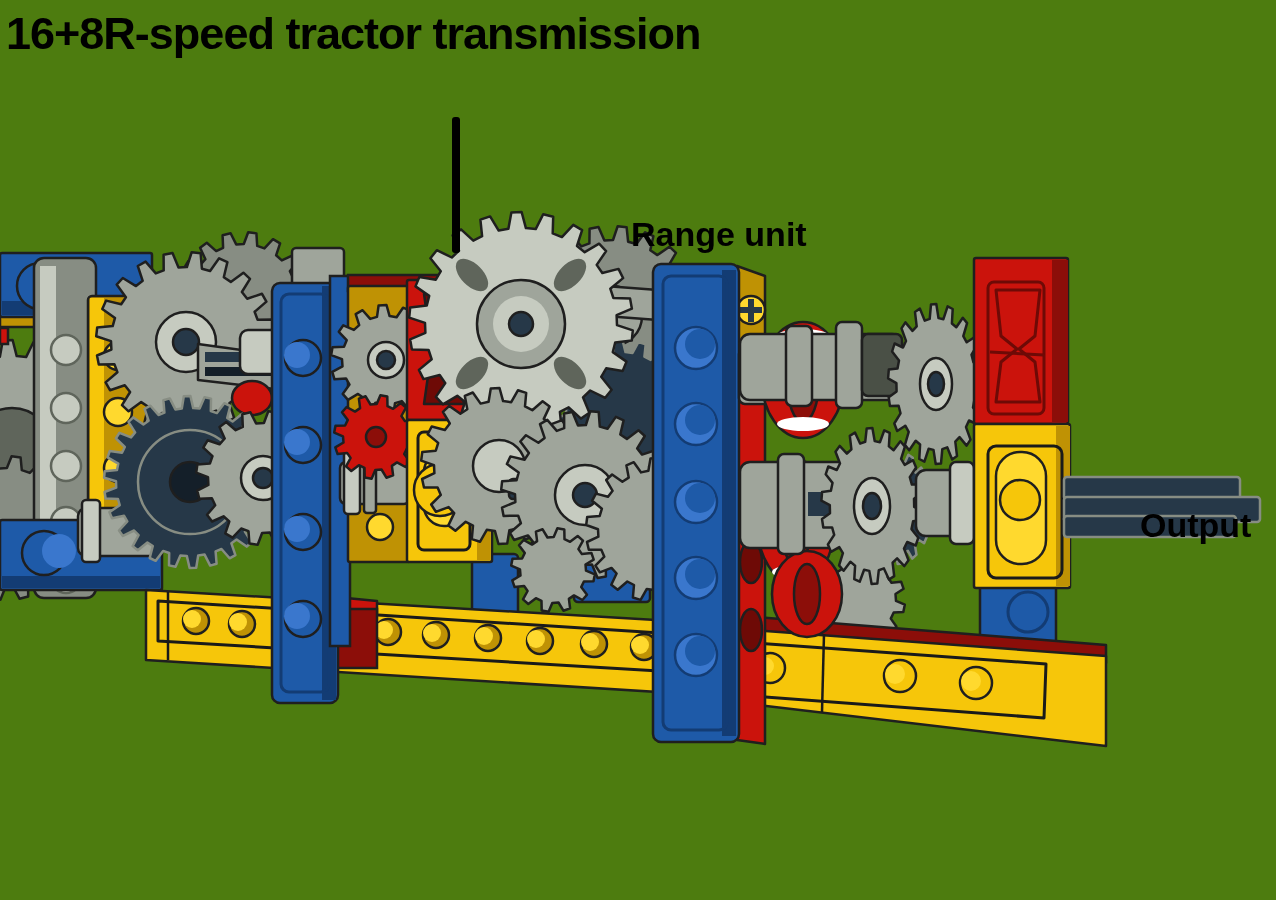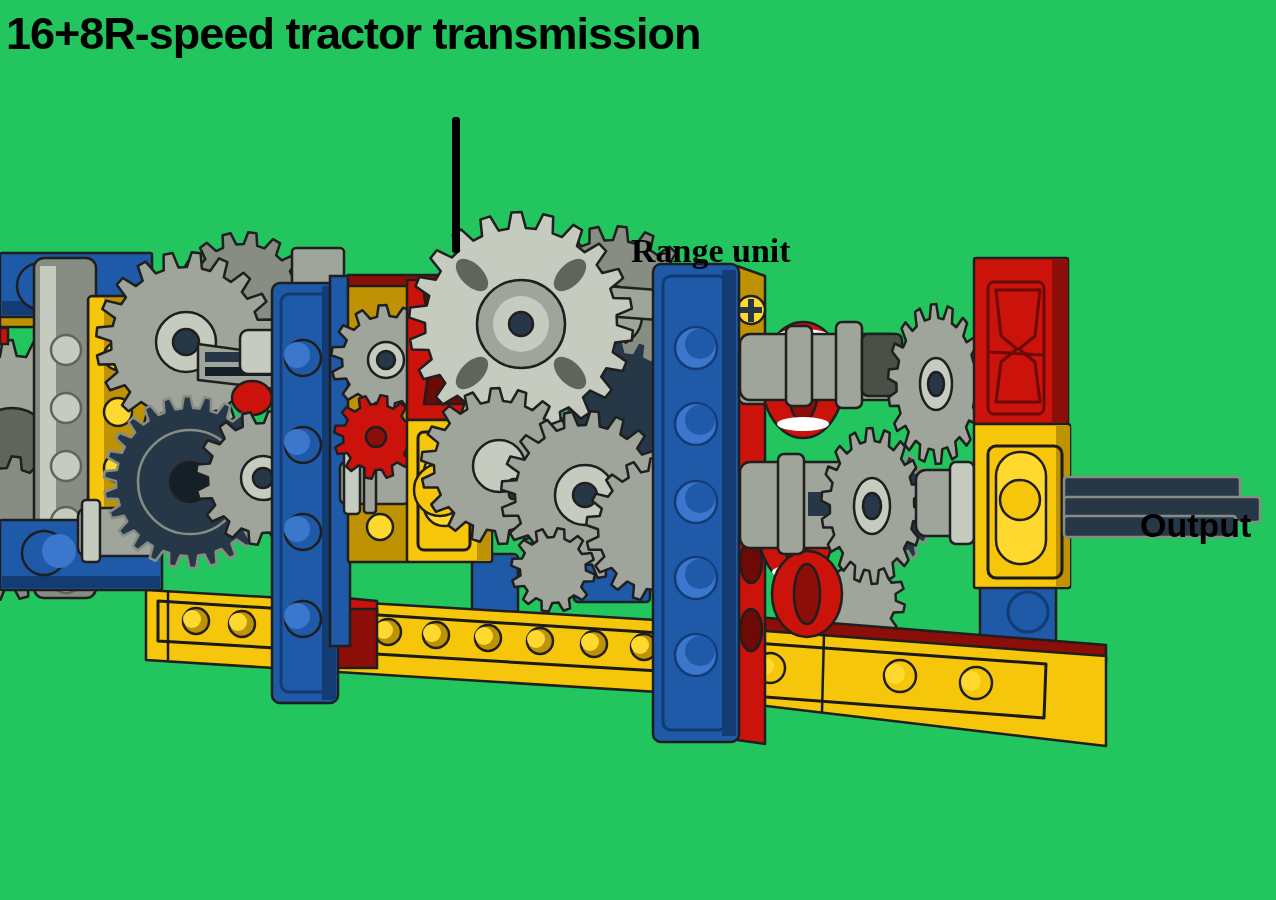--- a/index.html
+++ b/index.html
@@ -1,23 +1,23 @@
 <!DOCTYPE html>
 <html><head>
 <meta charset="utf-8">
 <style>
   html,body{margin:0;padding:0;background:#fff;}
-  .stage{position:relative;width:1276px;height:900px;background:#22c55e;overflow:hidden;
+  .stage{position:relative;width:1276px;height:900px;background:#4d7c0f;overflow:hidden;
          font-family:"Liberation Sans",sans-serif;}
   .stage svg{position:absolute;left:0;top:0;}
   .title{position:absolute;left:6px;top:8px;font-size:45px;font-weight:bold;color:#000;
          letter-spacing:-1px;white-space:nowrap;}
   .lbl{position:absolute;font-size:34px;font-weight:bold;color:#000;white-space:nowrap;line-height:1;}
   #lbl-main{left:143px;top:214px;}
-  #lbl-range{left:631px;top:234px;font-family:Liberation Serif, serif;}
+  #lbl-range{left:631px;top:217px;}
   #lbl-output{left:1140px;top:508px;}
   .divider{position:absolute;left:452px;top:117px;width:8px;height:136px;background:#000;border-radius:3px;}
 </style>
 </head>
 <body>
 
 <div class="stage">
   <svg id="scene" width="1276" height="900" viewBox="0 0 1276 900">
       <polygon points="104.0,449.1 119.8,454.2 118.8,464.0 102.3,465.8 100.0,474.9 113.7,484.3 110.0,493.4 93.6,490.5 88.8,498.6 99.4,511.5 93.2,519.2 78.3,511.7 71.4,518.2 77.9,533.5 69.9,539.2 57.7,527.8 49.3,532.1 51.2,548.6 41.8,551.8 33.3,537.5 24.1,539.2 21.2,555.6 11.4,556.0 7.3,539.9 -2.1,538.9 -9.4,553.8 -19.0,551.4 -18.4,534.8 -27.2,531.2 -38.4,543.5 -46.9,538.5 -41.7,522.7 -49.0,516.8 -63.3,525.5 -70.0,518.3 -60.5,504.6 -66.0,496.9 -82.0,501.1 -86.5,492.3 -73.5,481.9 -76.6,472.9 -93.2,472.5 -95.0,462.8 -79.6,456.4 -80.0,446.9 -95.8,441.8 -94.8,432.0 -78.3,430.2 -76.0,421.1 -89.7,411.7 -86.0,402.6 -69.6,405.5 -64.8,397.4 -75.4,384.5 -69.2,376.8 -54.3,384.3 -47.4,377.8 -53.9,362.5 -45.9,356.8 -33.7,368.2 -25.3,363.9 -27.2,347.4 -17.8,344.2 -9.3,358.5 -0.1,356.8 2.8,340.4 12.6,340.0 16.7,356.1 26.1,357.1 33.4,342.2 43.0,344.6 42.4,361.2 51.2,364.8 62.4,352.5 70.9,357.5 65.7,373.3 73.0,379.2 87.3,370.5 94.0,377.7 84.5,391.4 90.0,399.1 106.0,394.9 110.5,403.7 97.5,414.1 100.6,423.1 117.2,423.5 119.0,433.2 103.6,439.6" fill="#9FA59B" stroke="#1F1F1F" stroke-width="2.5" stroke-linejoin="round"></polygon>
       <circle cx="12" cy="448" r="40" fill="#5F655B" stroke="#1F1F1F" stroke-width="2.5"></circle>

